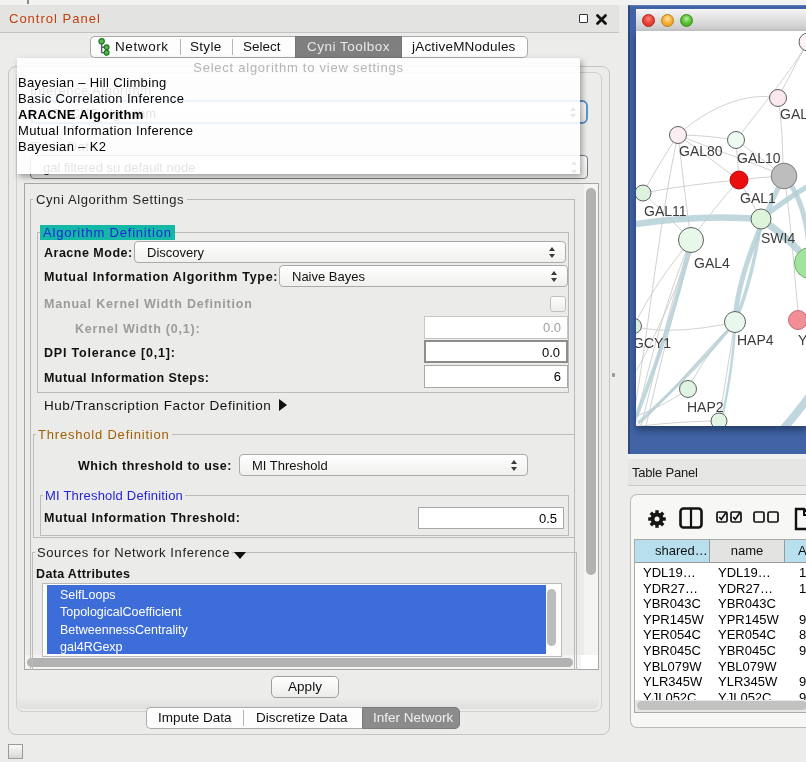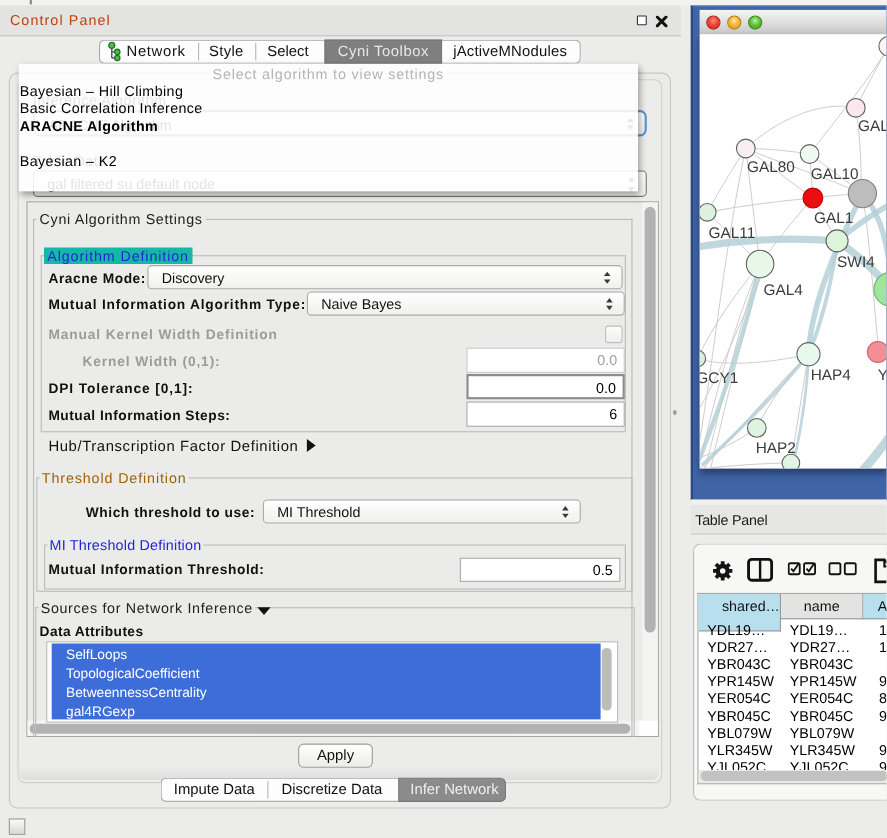--- a/index.html
+++ b/index.html
@@ -54,20 +54,21 @@
 <div class="combo abs" style="left:30px;top:155px;width:558px;height:24px;border:1.5px solid #7b7b7d;">
     <span style="top:4px;">gal filtered su default node</span>
   </div>
 
 <div class="abs" style="left:17px;top:58px;width:563px;height:116px;background:rgba(255,255,255,0.88);box-shadow:2px 3px 6px rgba(0,0,0,0.35);"></div>
 <div class="abs" style="left:17px;top:58px;width:563px;height:116px;">
   <div class="abs" style="left:0;top:2px;width:563px;text-align:center;font-size:13px;color:#b4b4b4;letter-spacing:0.75px;">Select algorithm to view settings</div>
   <div class="abs" style="left:1px;top:17px;font-size:13px;color:#000;letter-spacing:0.35px;">Bayesian – Hill Climbing</div>
   <div class="abs" style="left:1px;top:33px;font-size:13px;color:#000;letter-spacing:0.35px;">Basic Correlation Inference</div>
   <div class="abs b" style="left:1px;top:49px;font-size:13px;color:#000;letter-spacing:0.35px;">ARACNE Algorithm</div>
+  <div class="abs" style="left:1px;top:65px;font-size:13px;color:#000;letter-spacing:0.35px;">Mutual Information Inference</div>
   <div class="abs" style="left:1px;top:81px;font-size:13px;color:#000;letter-spacing:0.35px;">Bayesian – K2</div>
 </div>
 
 <div class="abs" style="left:24px;top:183px;width:575px;height:487px;background:#ebebe9;border:1px solid #a5a5a3;box-sizing:border-box;"></div>
 
 <div class="abs" style="left:584px;top:184px;width:14px;height:471px;background:#f4f4f2;"></div>
 <div class="abs" style="left:586px;top:188px;width:10px;height:387px;background:#b2b2b2;border-radius:6px;"></div>
 <div class="abs" style="left:25px;top:655px;width:556px;height:14px;background:#f4f4f2;"></div>
 <div class="abs" style="left:27px;top:658px;width:546px;height:9px;background:#b2b2b2;border-radius:5px;"></div>
 <div class="abs" style="left:581px;top:655px;width:17px;height:14px;background:#fff;"></div>
@@ -260,21 +261,21 @@
 <svg class="abs" style="left:753px;top:511px;" width="26" height="13">
   <rect x="1" y="1" width="10" height="10" rx="1.5" fill="none" stroke="#111" stroke-width="1.7"></rect>
   <rect x="15" y="1" width="10" height="10" rx="1.5" fill="none" stroke="#111" stroke-width="1.7"></rect>
 </svg>
 <svg class="abs" style="left:794px;top:507px;" width="12" height="24">
   <path d="M2,2 L10,2 L16,8 L16,22 L2,22 Z" fill="none" stroke="#111" stroke-width="2.4"></path>
   <path d="M10,2 L10,8 L16,8" fill="none" stroke="#111" stroke-width="2"></path>
 </svg>
 
 <div class="abs" style="left:634px;top:539px;width:172px;height:172px;background:#fff;border:1px solid #a9a9a7;border-right:none;overflow:hidden;">
-  <div class="abs" style="left:0;top:0;width:75px;height:34px;background:#b7dfee;border-right:1px solid #9a9a98;border-bottom:1px solid #9a9a98;box-sizing:border-box;text-align:right;font-size:13px;color:#111;line-height:22px;">shared…</div>
+  <div class="abs" style="left:0;top:0;width:75px;height:23px;background:#b7dfee;border-right:1px solid #9a9a98;border-bottom:1px solid #9a9a98;box-sizing:border-box;text-align:left;font-size:13px;color:#111;line-height:22px;padding-left:20px;">shared…</div>
   <div class="abs" style="left:75px;top:0;width:75px;height:23px;background:#e3e3e1;border-right:1px solid #9a9a98;border-bottom:1px solid #9a9a98;box-sizing:border-box;text-align:center;font-size:13px;color:#111;line-height:22px;">name</div>
   <div class="abs" style="left:150px;top:0;width:60px;height:23px;background:#b7dfee;border-bottom:1px solid #9a9a98;box-sizing:border-box;font-size:13px;color:#111;line-height:22px;padding-left:13px;">Av</div>
   <div class="abs" style="left:8px;top:25px;font-size:13px;color:#000;line-height:15.6px;">YDL19…<br>YDR27…<br>YBR043C<br>YPR145W<br>YER054C<br>YBR045C<br>YBL079W<br>YLR345W<br>YJL052C</div>
   <div class="abs" style="left:83px;top:25px;font-size:13px;color:#000;line-height:15.6px;">YDL19…<br>YDR27…<br>YBR043C<br>YPR145W<br>YER054C<br>YBR045C<br>YBL079W<br>YLR345W<br>YJL052C</div>
   <div class="abs" style="left:164px;top:25px;font-size:13px;color:#000;line-height:15.6px;">13<br>12<br>&nbsp;<br>9.<br>8.<br>9.<br>&nbsp;<br>9.<br>9.</div>
   <div class="abs" style="left:0;top:160px;width:172px;height:12px;background:#e8e8e6;"></div>
   <div class="abs" style="left:2px;top:161px;width:170px;height:9px;background:#c2c2c0;border-radius:5px;"></div>
 </div>
 
 <style>

